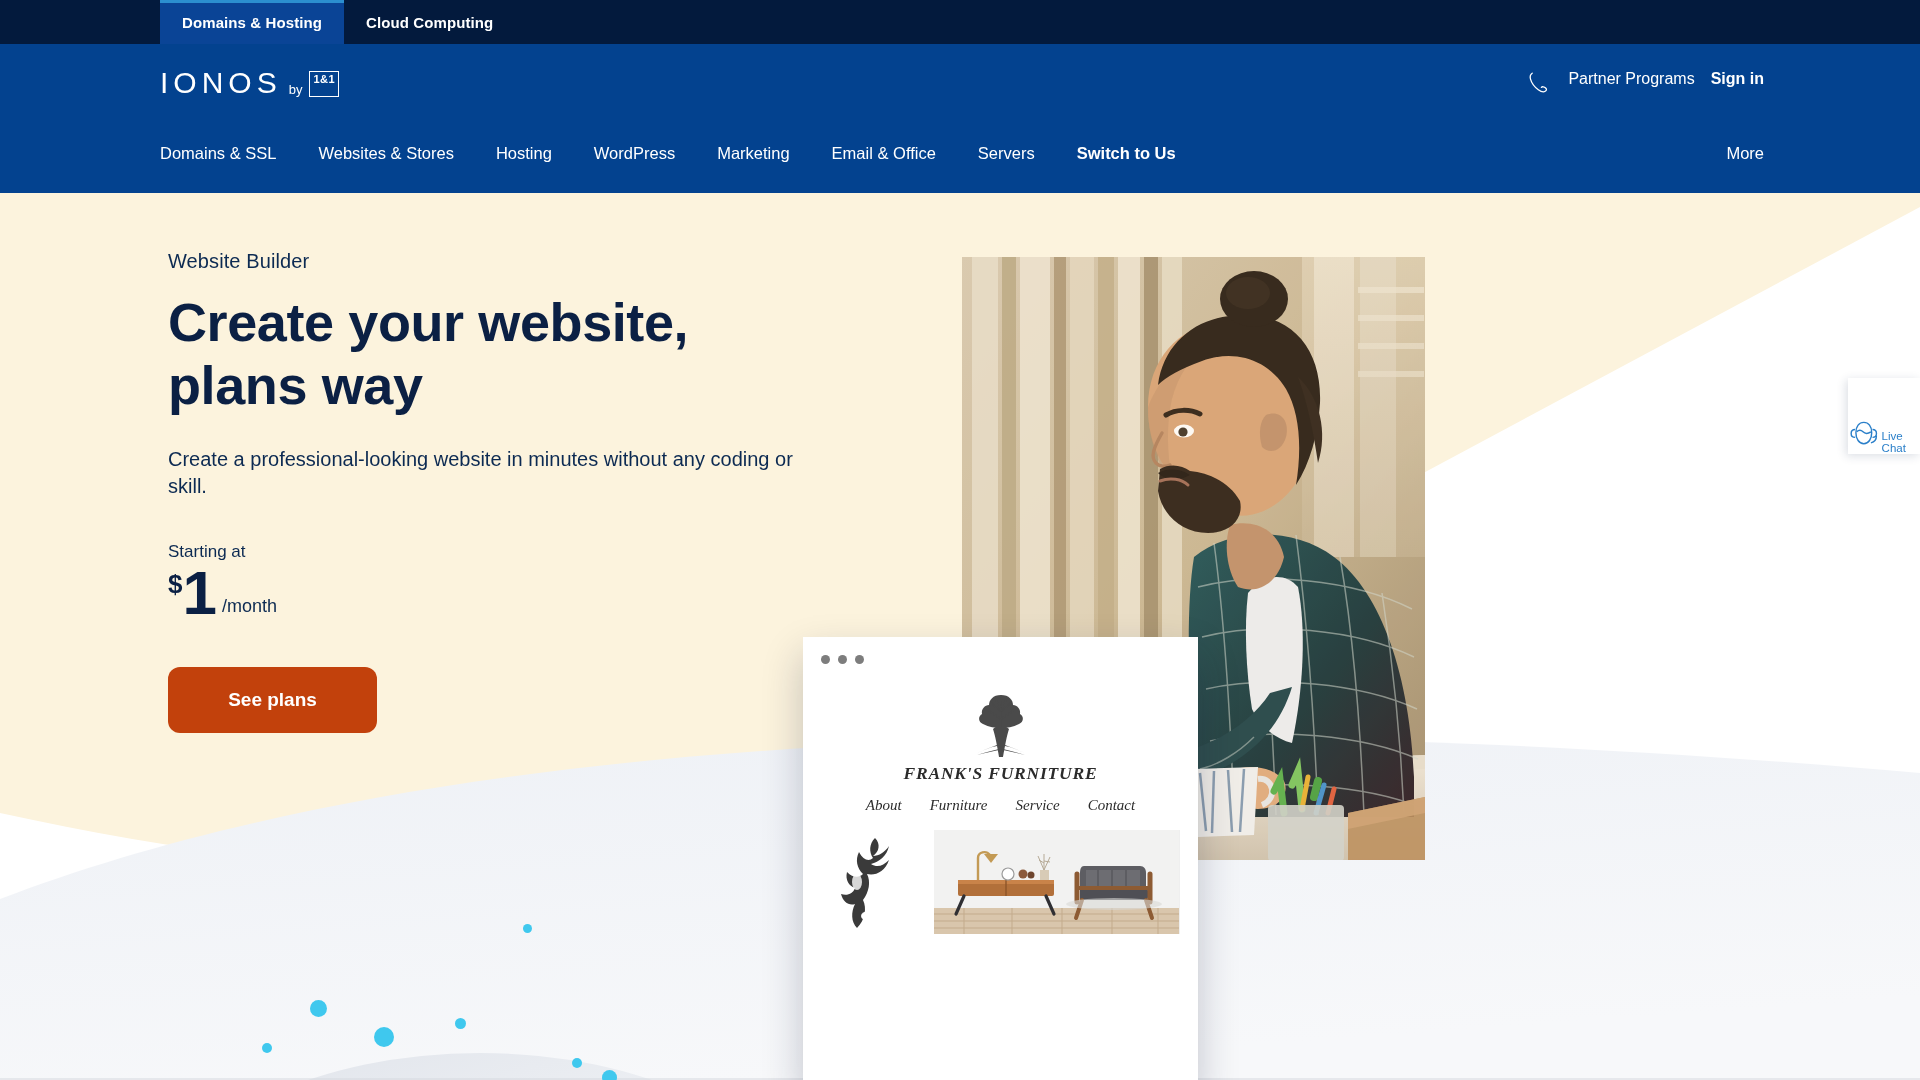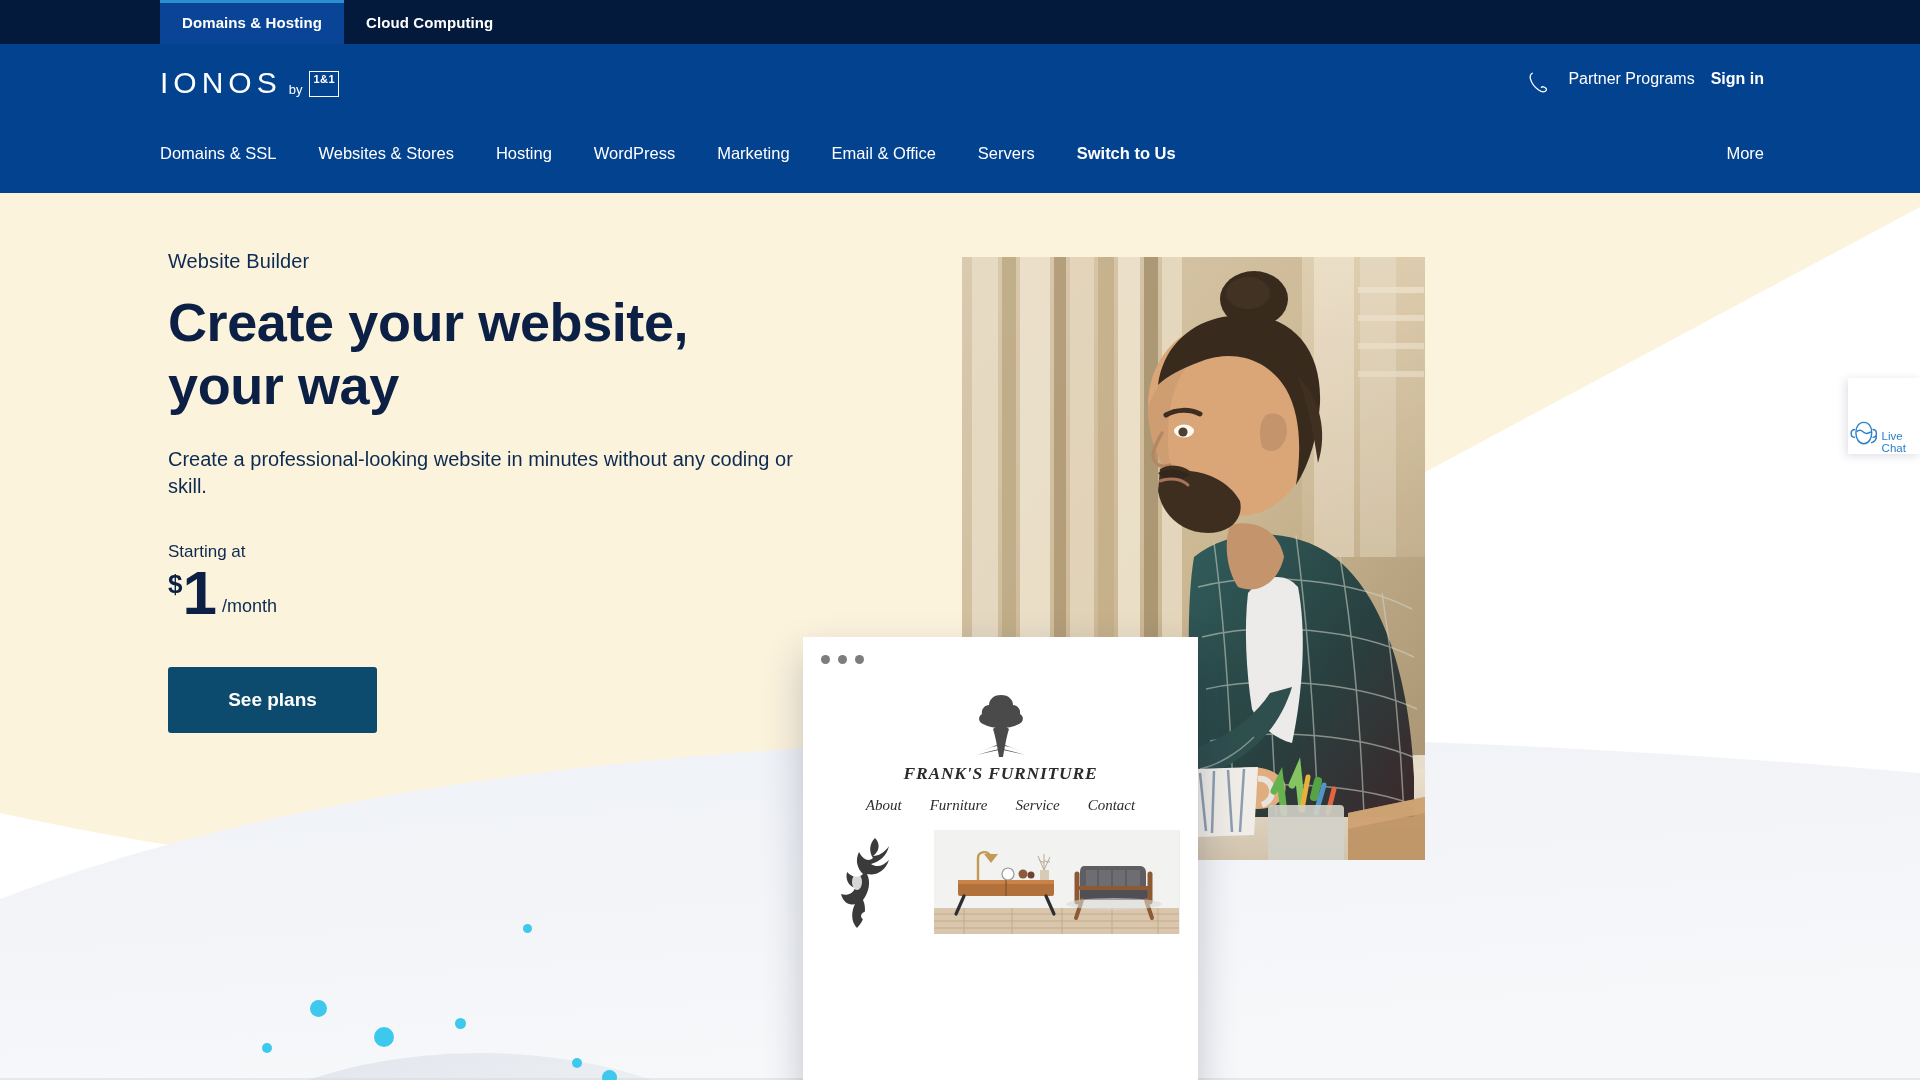--- a/index.html
+++ b/index.html
@@ -109,24 +109,24 @@
     position: relative; top: -22px;
   }
   .price-amount {
     font-size: 62px; font-weight: 700; color: #0b2044; line-height: .82;
     letter-spacing: -1px;
   }
   .price-period { font-size: 18px; color: #0c2a52; margin-left: 6px; margin-bottom: 2px; }
 
   .cta-btn {
     display: inline-flex; align-items: center; justify-content: center;
-    background: #0c4a6e; color: #ffffff;
+    background: #c2410c; color: #ffffff;
     font-size: 19px; font-weight: 700;
     width: 209px; height: 66px;
-    border: none; border-radius: 3px;
+    border: none; border-radius: 12px;
     cursor: pointer; font-family: inherit;
   }
 
   
   .hero-photo {
     position: absolute; left: 962px; top: 64px;
     width: 463px; height: 603px;
     overflow: hidden; z-index: 12;
   }
   .hero-photo svg { display:block; }
@@ -254,21 +254,21 @@
   <div class="dot" style="left:262px; top:1043px; width:10px; height:10px;"></div>
   <div class="dot" style="left:572px; top:1058px; width:10px; height:10px;"></div>
   <div class="dot" style="left:602px; top:1070px; width:15px; height:15px;"></div>
 
   <div class="hero">
 
     <div class="hero-text">
       <div class="eyebrow">Website Builder</div>
       <h1 class="headline">
         <span>Create your website,</span><br>
-        <span>your way</span>
+        <span>plans way</span>
       </h1>
       <p class="subcopy">Create a professional-looking website in minutes without any coding or skill.</p>
 
       <div class="starting-at">Starting at</div>
       <div class="price-row">
         <span class="price-currency">$</span>
         <span class="price-amount">1</span>
         <span class="price-period">/month</span>
       </div>
 

